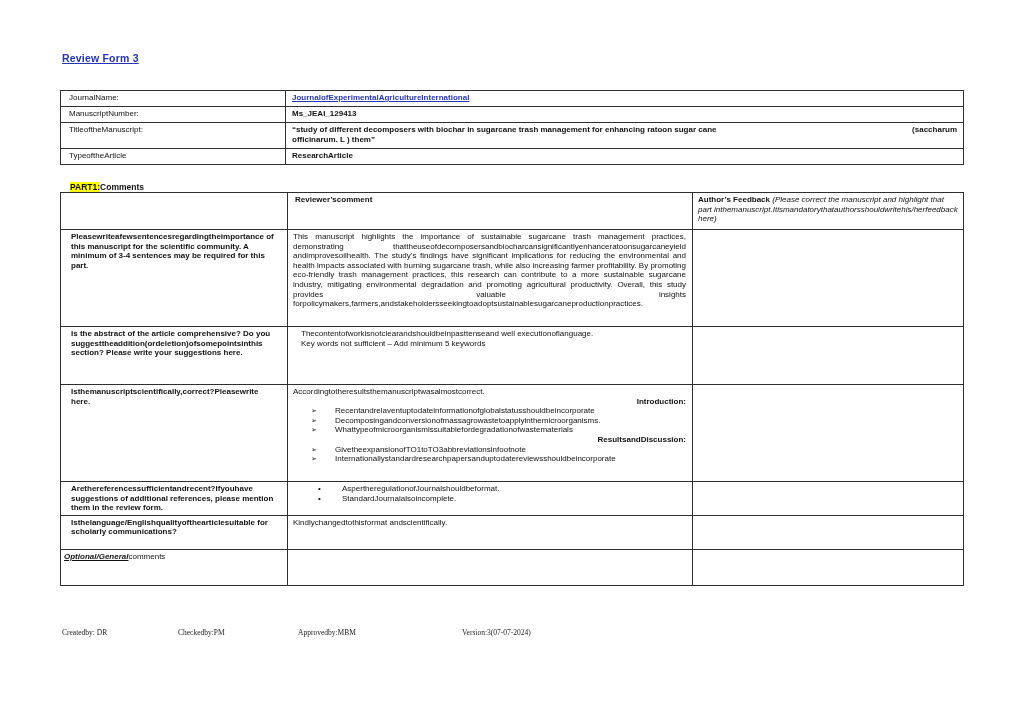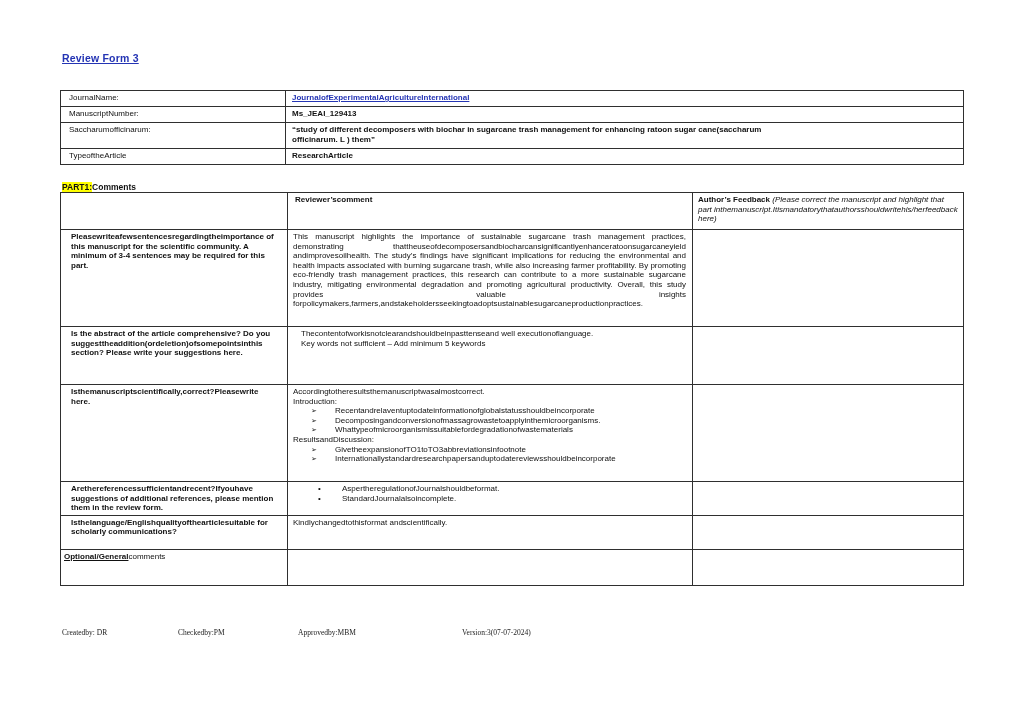--- a/index.html
+++ b/index.html
@@ -8,44 +8,44 @@
   .doc-title{margin:52px 0 0 2px;font-size:10.5px;font-weight:bold;text-decoration:underline;
              color:#2434b4;letter-spacing:.2px;}
   table{border-collapse:collapse;width:903px;table-layout:fixed;}
   td{border:1px solid #2f2f2f;vertical-align:top;font-size:8px;line-height:1.2;
      padding:2px 4px;box-sizing:border-box;overflow-wrap:break-word;word-wrap:break-word;}
   
   .info-table{margin-top:26px;}
   .info-table td.lbl{width:225px;padding:2px 4px 2px 8px;}
   .info-table td.val{font-weight:bold;padding:2px 6px 2px 6px;}
   .link{color:#2434b4;font-weight:bold;text-decoration:underline;cursor:pointer;}
-  .tline{display:flex;}
+  .tline{display:flex;justify-content:space-between;}
   .r-i1{height:16px}.r-i2{height:16px}.r-i3{height:26px}.r-i4{height:16px}
   
-  .part1{margin:17px 0 0 2px;font-size:8.5px;font-weight:bold;}
+  .part1{margin:17px 0 0 10px;font-size:8.5px;font-weight:bold;}
   .hl{background:#ffff00;}
   
   .comments-table{margin-top:0;}
   .comments-table td.prompt-cell{font-weight:bold;padding:2px 8px 2px 10px;white-space:pre-line;}
   .comments-table td.comment-cell{padding:2px 6px 2px 5px;}
   .comments-table td.author-cell{padding:2px 5px;}
   .r-hdr{height:37px}.r1{height:97px}.r2{height:55px}.r3{height:58px}
   .r4{height:97px}.r5{height:31px}.r6{height:34px}.r7{height:36px}
   .justify{text-align:justify;}
   .pre{white-space:pre-line;}
   .bi{font-weight:bold;font-style:italic;padding-left:14px;}
   .hdr-rev{font-weight:bold;padding-left:2px;}
   .hdr-auth i{font-style:italic;}
-  .sec-h{font-weight:normal;}
+  .sec-h{font-weight:bold;text-align:right;}
   .arrow-item{display:flex;padding-left:18px;}
   .arrow-item .mk{flex:0 0 24px;font-size:7px;padding-top:1px;}
   .bullet-item{display:flex;padding-left:20px;}
   .bullet-item .mk{flex:0 0 24px;padding-left:5px;}
   .opt-cell{padding:2px 4px 2px 3px;}
-  .u-bold{font-weight:bold;text-decoration:underline;}
+  .u-bold{font-weight:bold;text-decoration:underline;font-style:italic;}
   
   .footer{position:relative;margin-top:27px;height:12px;
           font-family:"Liberation Serif",serif;font-size:7.5px;color:#222;}
   .footer span{position:absolute;top:15px;white-space:nowrap;}
   .f1{left:2px}.f2{left:118px}.f3{left:238px}.f4{left:402px}
 </style>
 </head>
 <body>
 
 <div class="page">
@@ -62,21 +62,21 @@
       <td class="lbl">JournalName:</td>
       <td class="val">
         <span class="link">JournalofExperimentalAgricultureInternational</span>
       </td>
     </tr>
     <tr class="r-i2">
       <td class="lbl">ManuscriptNumber:</td>
       <td class="val">Ms_JEAI_129413</td>
     </tr>
     <tr class="r-i3">
-      <td class="lbl">Saccharumofficinarum:</td>
+      <td class="lbl">TitleoftheManuscript:</td>
       <td class="val">
         <div class="tline">
           <span>“study of different decomposers with biochar in sugarcane trash management for enhancing ratoon sugar cane</span>
           <span>(saccharum</span>
         </div>
         <div>officinarum. L ) them”</div>
       </td>
     </tr>
     <tr class="r-i4">
       <td class="lbl">TypeoftheArticle</td>

